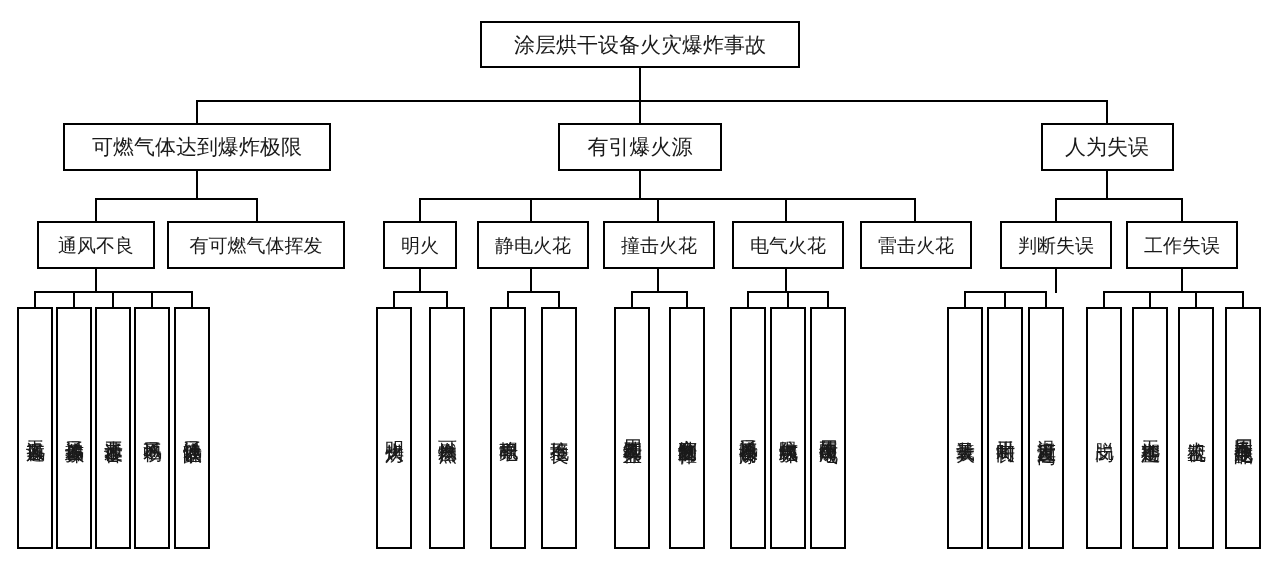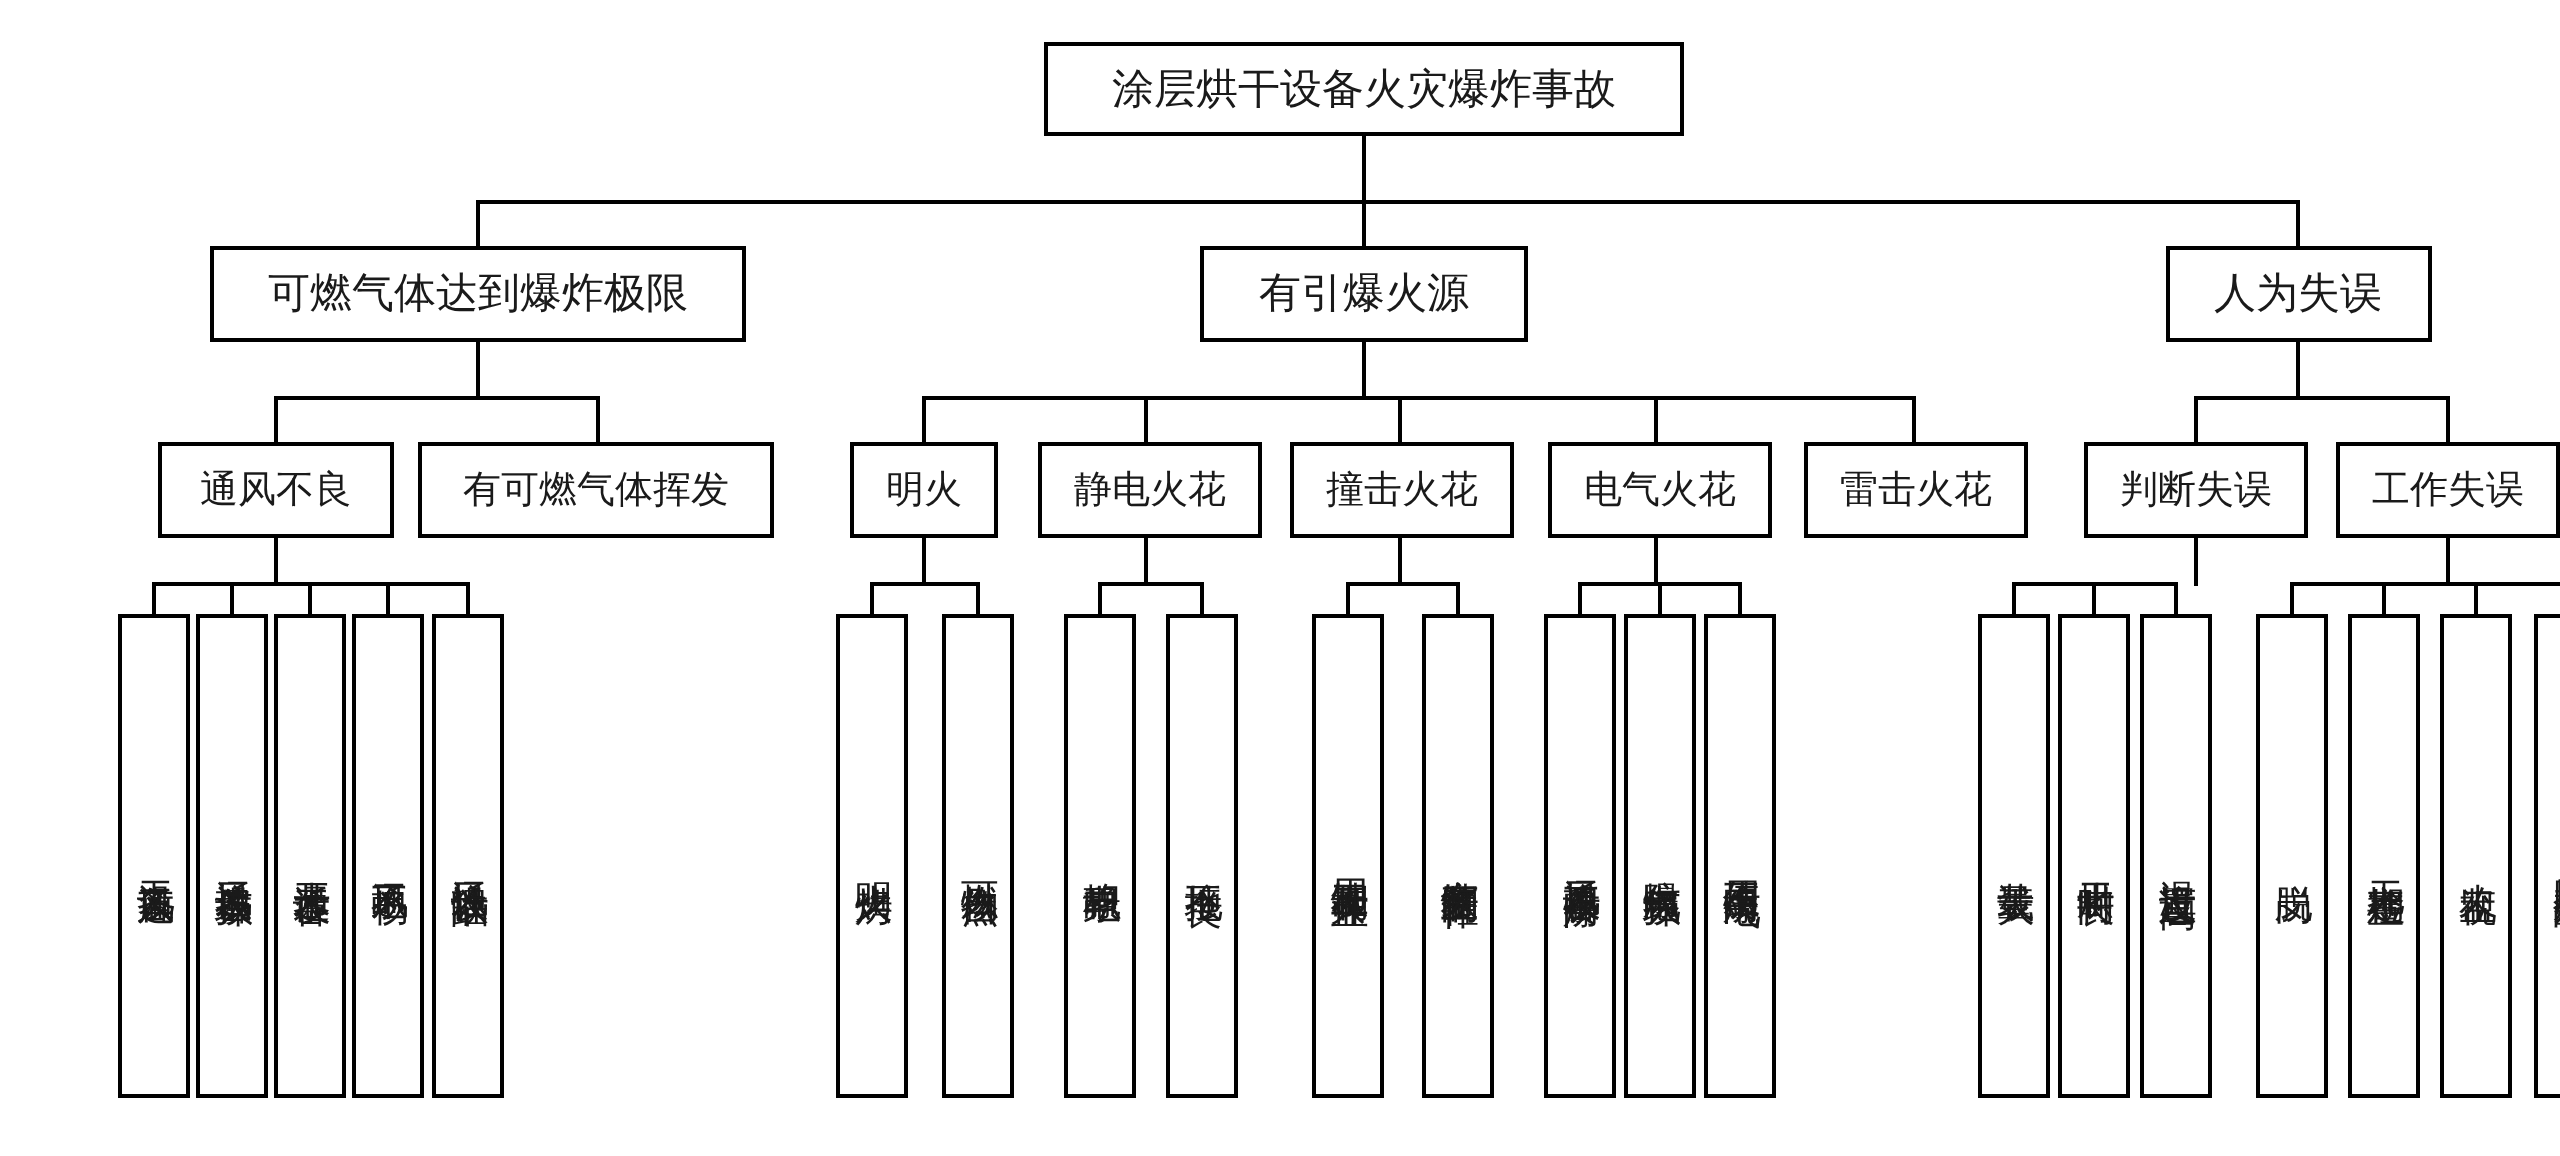--- a/index.html
+++ b/index.html
@@ -10,21 +10,20 @@
   body {
     width: 1280px;
     height: 578px;
     font-family: "DejaVu Sans", "Liberation Sans", sans-serif;
     overflow: hidden;
   }
   #diagram-root {
     position: relative;
     width: 1202px;
     height: 578px;
-    padding-left: 42px;
   }
   svg#fault-tree {
     display: block;
     width: 1280px;
     height: 578px;
   }
   .node-box {
     fill: #ffffff;
     stroke: #000000;
     stroke-width: 2;

